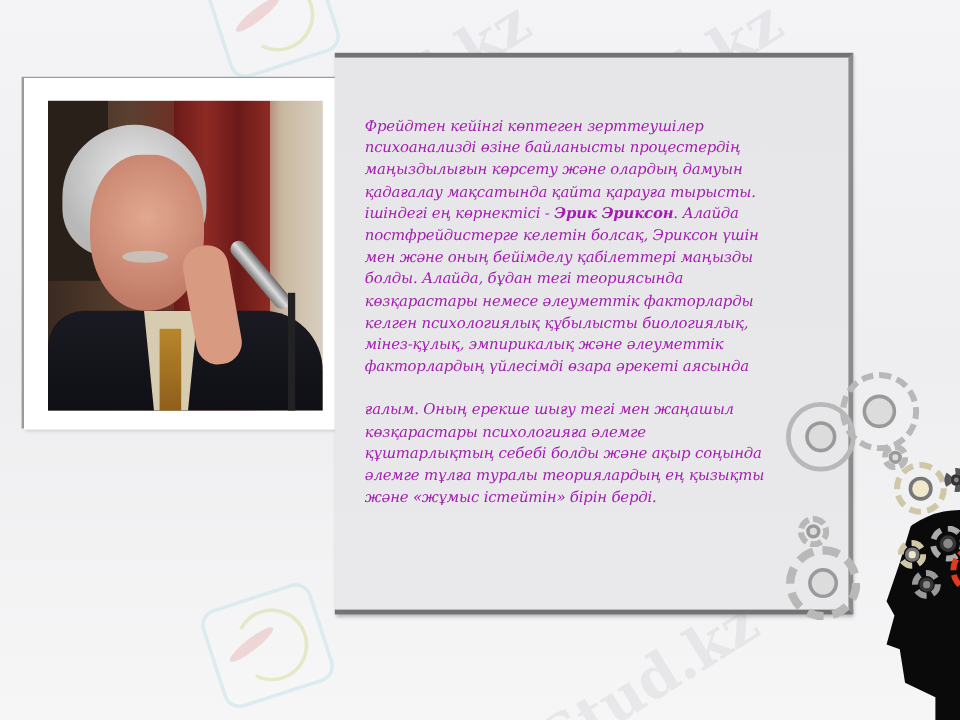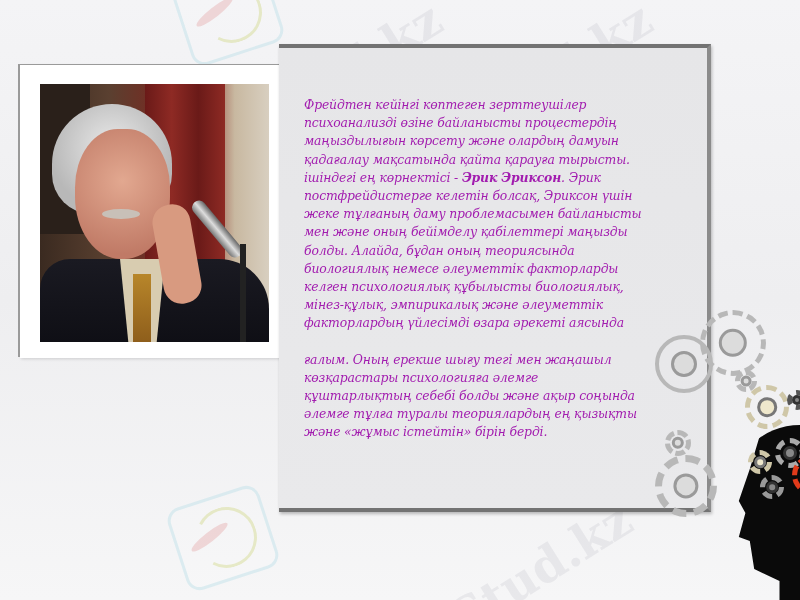--- a/index.html
+++ b/index.html
@@ -132,26 +132,25 @@
   </div>
 
   <div class="text-box"></div>
 
   <div class="text-content">
     <p>
       <span class="line"><span>Фрейдтен кейінгі көптеген зерттеушілер</span></span>
       <span class="line"><span>психоанализді өзіне байланысты процестердің</span></span>
       <span class="line"><span>маңыздылығын көрсету және олардың дамуын</span></span>
       <span class="line"><span>қадағалау мақсатында қайта қарауға тырысты.</span></span>
-      <span class="line"><span>ішіндегі ең көрнектісі - </span><b>Эрик Эриксон</b><span>. Эрик</span></span>
+      <span class="line"><span>ішіндегі ең көрнектісі - </span><b>Эрик Эриксон</b><span>. Алайда</span></span>
       <span class="line"><span>постфрейдистерге келетін болсақ, Эриксон үшін</span></span>
-      <span class="line"><span>жеке тұлғаның даму проблемасымен байланысты</span></span>
       <span class="line"><span>мен және оның бейімделу қабілеттері маңызды</span></span>
-      <span class="line"><span>болды. Алайда, бұдан оның теориясында</span></span>
-      <span class="line"><span>биологиялық немесе әлеуметтік факторларды</span></span>
+      <span class="line"><span>болды. Алайда, бұдан тегі теориясында</span></span>
+      <span class="line"><span>көзқарастары немесе әлеуметтік факторларды</span></span>
       <span class="line"><span>келген психологиялық құбылысты биологиялық,</span></span>
       <span class="line"><span>мінез-құлық, эмпирикалық және әлеуметтік</span></span>
       <span class="line"><span>факторлардың үйлесімді өзара әрекеті аясында</span></span>
     </p>
     <div class="para-gap"></div>
     <p>
       <span class="line"><span>ғалым. Оның ерекше шығу тегі мен жаңашыл</span></span>
       <span class="line"><span>көзқарастары психологияға әлемге</span></span>
       <span class="line"><span>құштарлықтың себебі болды және ақыр соңында</span></span>
       <span class="line"><span>әлемге тұлға туралы теориялардың ең қызықты</span></span>

